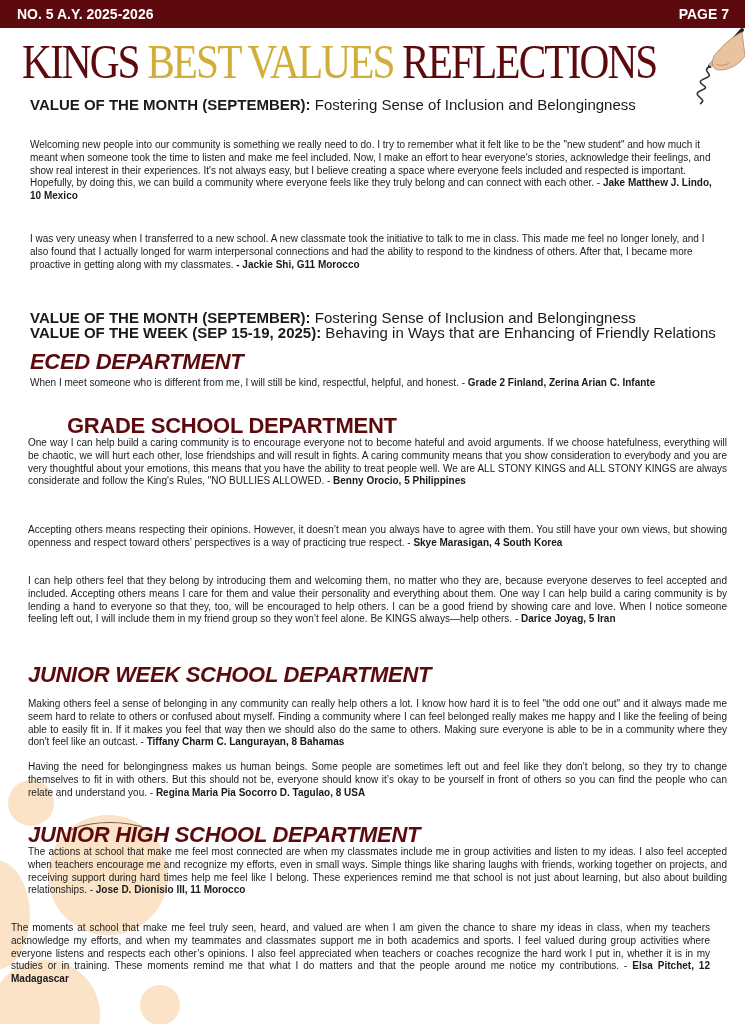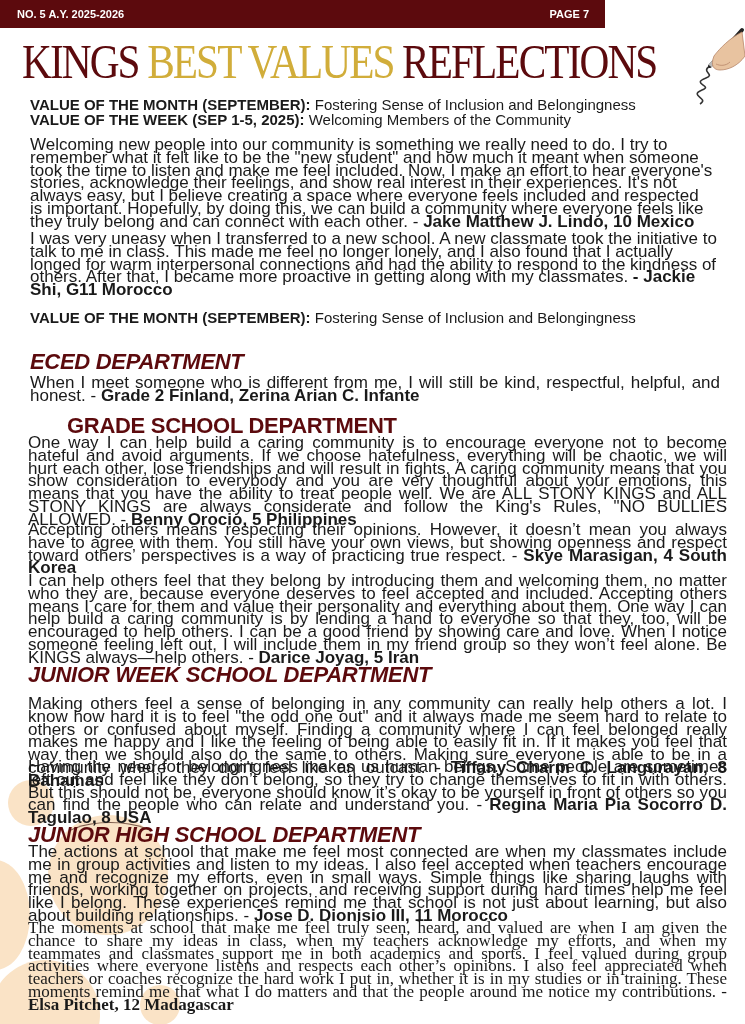--- a/index.html
+++ b/index.html
@@ -1,22 +1,22 @@
 <!DOCTYPE html>
 <html><head>
 <meta charset="utf-8">
 <style>
   * { box-sizing: border-box; margin: 0; padding: 0; }
   html, body { width: 745px; height: 1024px; overflow: hidden; background: #ffffff; }
   body { position: relative; font-family: "Liberation Sans", sans-serif; color: #1a1a1a; }
 
   .topbar {
-    position: absolute; left: 0; top: 0; width: 605px; height: 28px;
+    position: absolute; left: 0; top: 0; width: 745px; height: 28px;
     background: #5c0a0d; color: #ffffff;
-    font-family: "Liberation Sans", sans-serif; font-weight: bold; font-size: 11px;
+    font-family: "Liberation Sans", sans-serif; font-weight: bold; font-size: 14px;
     display: flex; align-items: center; justify-content: space-between;
     padding: 0 16px 0 17px;
   }
 
   .deco { position: absolute; border-radius: 50%; background: #fae3c6; z-index: 0; }
   .deco-arc { position: absolute; border-radius: 50%; border-top: 1.5px solid #7a5a4a; border-left: 1.5px solid transparent; border-right: 1.5px solid transparent; z-index: 0; }
 
   .title {
     position: absolute; left: 22px; top: 34px; white-space: nowrap;
     font-family: "Liberation Serif", serif; font-size: 48px; letter-spacing: -2.2px;
@@ -28,21 +28,21 @@
   .title .refl { color: #5c0a0d; }
 
   .hand { position: absolute; left: 680px; top: 26px; width: 65px; height: 80px; z-index: 3; }
 
   .content { position: absolute; left: 0; top: 0; width: 745px; z-index: 2; }
 
   .val-block { position: absolute; left: 30px; font-size: 15px; line-height: 15px; }
   .val-block .lbl { font-weight: bold; }
   .val-block .txt { font-weight: normal; }
 
-  .para { position: absolute; font-size: 17px; line-height: 12.8px; color: #1a1a1a; }
+  .para { position: absolute; font-size: 10px; line-height: 12.8px; color: #1a1a1a; }
   .para.just { text-align: justify; }
   .para .author { font-weight: bold; }
 
   .dept {
     position: absolute; font-family: "Liberation Sans", sans-serif; font-weight: bold; font-style: italic;
     color: #5c0a0d; font-size: 22px; letter-spacing: -0.3px; line-height: 24px; text-align: right;
   }
 </style>
 </head>
 <body>
@@ -70,33 +70,33 @@
   <line x1="30" y1="40" x2="62" y2="4" stroke="#222" stroke-width="4" stroke-linecap="round"></line>
   <line x1="30" y1="40" x2="36" y2="33" stroke="#bbb" stroke-width="4"></line>
   <path d="M34 30 C 40 22, 50 12, 62 6 L 65 30 C 58 40, 48 44, 40 44 C 34 44, 30 40, 34 30 Z" fill="#e8c3a0" stroke="#b8876a" stroke-width="0.8"></path>
   <path d="M36 38 C 40 40, 46 40, 50 36" fill="none" stroke="#b8876a" stroke-width="0.8"></path>
 </svg>
 
 <div class="content">
 
   <div class="val-block" style="top:97px;">
     <div><span class="lbl">VALUE OF THE MONTH (SEPTEMBER):</span><span class="txt"> Fostering Sense of Inclusion and Belongingness</span></div>
-    <div><span class="lbl">VALUE OF THE WEEK (SEP 1-5, 2025):</span><span class="txt">  Welcoming Members of the Community</span></div>
   </div>
 
   <p class="para" style="left:30px; top:139px; width:685px;">
     <span>Welcoming new people into our community is something we really need to do. I try to remember what it felt like to be the "new student" and how much it meant when someone took the time to listen and make me feel included. Now, I make an effort to hear everyone's stories, acknowledge their feelings, and show real interest in their experiences. It's not always easy, but I believe creating a space where everyone feels included and respected is important. Hopefully, by doing this, we can build a community where everyone feels like they truly belong and can connect with each other. - </span><span class="author">Jake Matthew J. Lindo, 10 Mexico</span>
   </p>
 
   <p class="para" style="left:30px; top:233px; width:690px;">
     <span>I was very uneasy when I transferred to a new school. A new classmate took the initiative to talk to me in class. This made me feel no longer lonely, and I also found that I actually longed for warm interpersonal connections and had the ability to respond to the kindness of others. After that, I became more proactive in getting along with my classmates. </span><span class="author">- Jackie Shi, G11 Morocco</span>
   </p>
 
   <div class="val-block" style="top:310px;">
     <div><span class="lbl">VALUE OF THE MONTH (SEPTEMBER):</span><span class="txt"> Fostering Sense of Inclusion and Belongingness</span></div>
+    <div><span class="lbl">VALUE OF THE WEEK (SEP 15-19, 2025):</span><span class="txt"> Behaving in Ways that are Enhancing of Friendly Relations</span></div>
   </div>
 
   <h2 class="dept" style="left:30px; top:350px;">ECED DEPARTMENT</h2>
   <p class="para just" style="left:30px; top:377px; width:690px;">
     <span>When I meet someone who is different from me, I will still be kind, respectful, helpful, and honest. - </span><span class="author">Grade 2 Finland, Zerina Arian C. Infante</span>
   </p>
 
   <h2 class="dept" style="left:27px; top:414px; font-style:normal;margin-left:40px;">GRADE SCHOOL DEPARTMENT</h2>
   <p class="para just" style="left:28px; top:437px; width:699px;">
     <span>One way I can help build a caring community is to encourage everyone not to become hateful and avoid arguments. If we choose hatefulness, everything will be chaotic, we will hurt each other, lose friendships and will result in fights. A caring community means that you show consideration to everybody and you are very thoughtful about your emotions, this means that you have the ability to treat people well. We are ALL STONY KINGS and ALL STONY KINGS are always considerate and follow the King's Rules, "NO BULLIES ALLOWED. - </span><span class="author">Benny Orocio, 5 Philippines</span>
@@ -113,17 +113,17 @@
     <span>Making others feel a sense of belonging in any community can really help others a lot. I know how hard it is to feel "the odd one out" and it always made me seem hard to relate to others or confused about myself. Finding a community where I can feel belonged really makes me happy and I like the feeling of being able to easily fit in. If it makes you feel that way then we should also do the same to others. Making sure everyone is able to be in a community where they don't feel like an outcast. - </span><span class="author">Tiffany Charm C. Langurayan, 8 Bahamas</span>
   </p>
   <p class="para just" style="left:28px; top:761px; width:699px;">
     <span>Having the need for belongingness makes us human beings. Some people are sometimes left out and feel like they don’t belong, so they try to change themselves to fit in with others. But this should not be, everyone should know it’s okay to be yourself in front of others so you can find the people who can relate and understand you. - </span><span class="author">Regina Maria Pia Socorro D. Tagulao, 8 USA</span>
   </p>
 
   <h2 class="dept" style="left:28px; top:823px;">JUNIOR HIGH SCHOOL DEPARTMENT</h2>
   <p class="para just" style="left:28px; top:846px; width:699px;">
     <span>The actions at school that make me feel most connected are when my classmates include me in group activities and listen to my ideas. I also feel accepted when teachers encourage me and recognize my efforts, even in small ways. Simple things like sharing laughs with friends, working together on projects, and receiving support during hard times help me feel like I belong. These experiences remind me that school is not just about learning, but also about building relationships.  - </span><span class="author">Jose D. Dionisio III, 11 Morocco</span>
   </p>
-  <p class="para just" style="left:28px; top:922px; width:699px;font-family:Liberation Serif, serif;">
+  <p class="para just" style="left:11px; top:922px; width:699px;">
     <span>The moments at school that make me feel truly seen, heard, and valued are when I am given the chance to share my ideas in class, when my teachers acknowledge my efforts, and when my teammates and classmates support me in both academics and sports. I feel valued during group activities where everyone listens and respects each other’s opinions. I also feel appreciated when teachers or coaches recognize the hard work I put in, whether it is in my studies or in training. These moments remind me that what I do matters and that the people around me notice my contributions.  - </span><span class="author">Elsa Pitchet, 12 Madagascar</span>
   </p>
 
 </div>
 
 </body></html>

